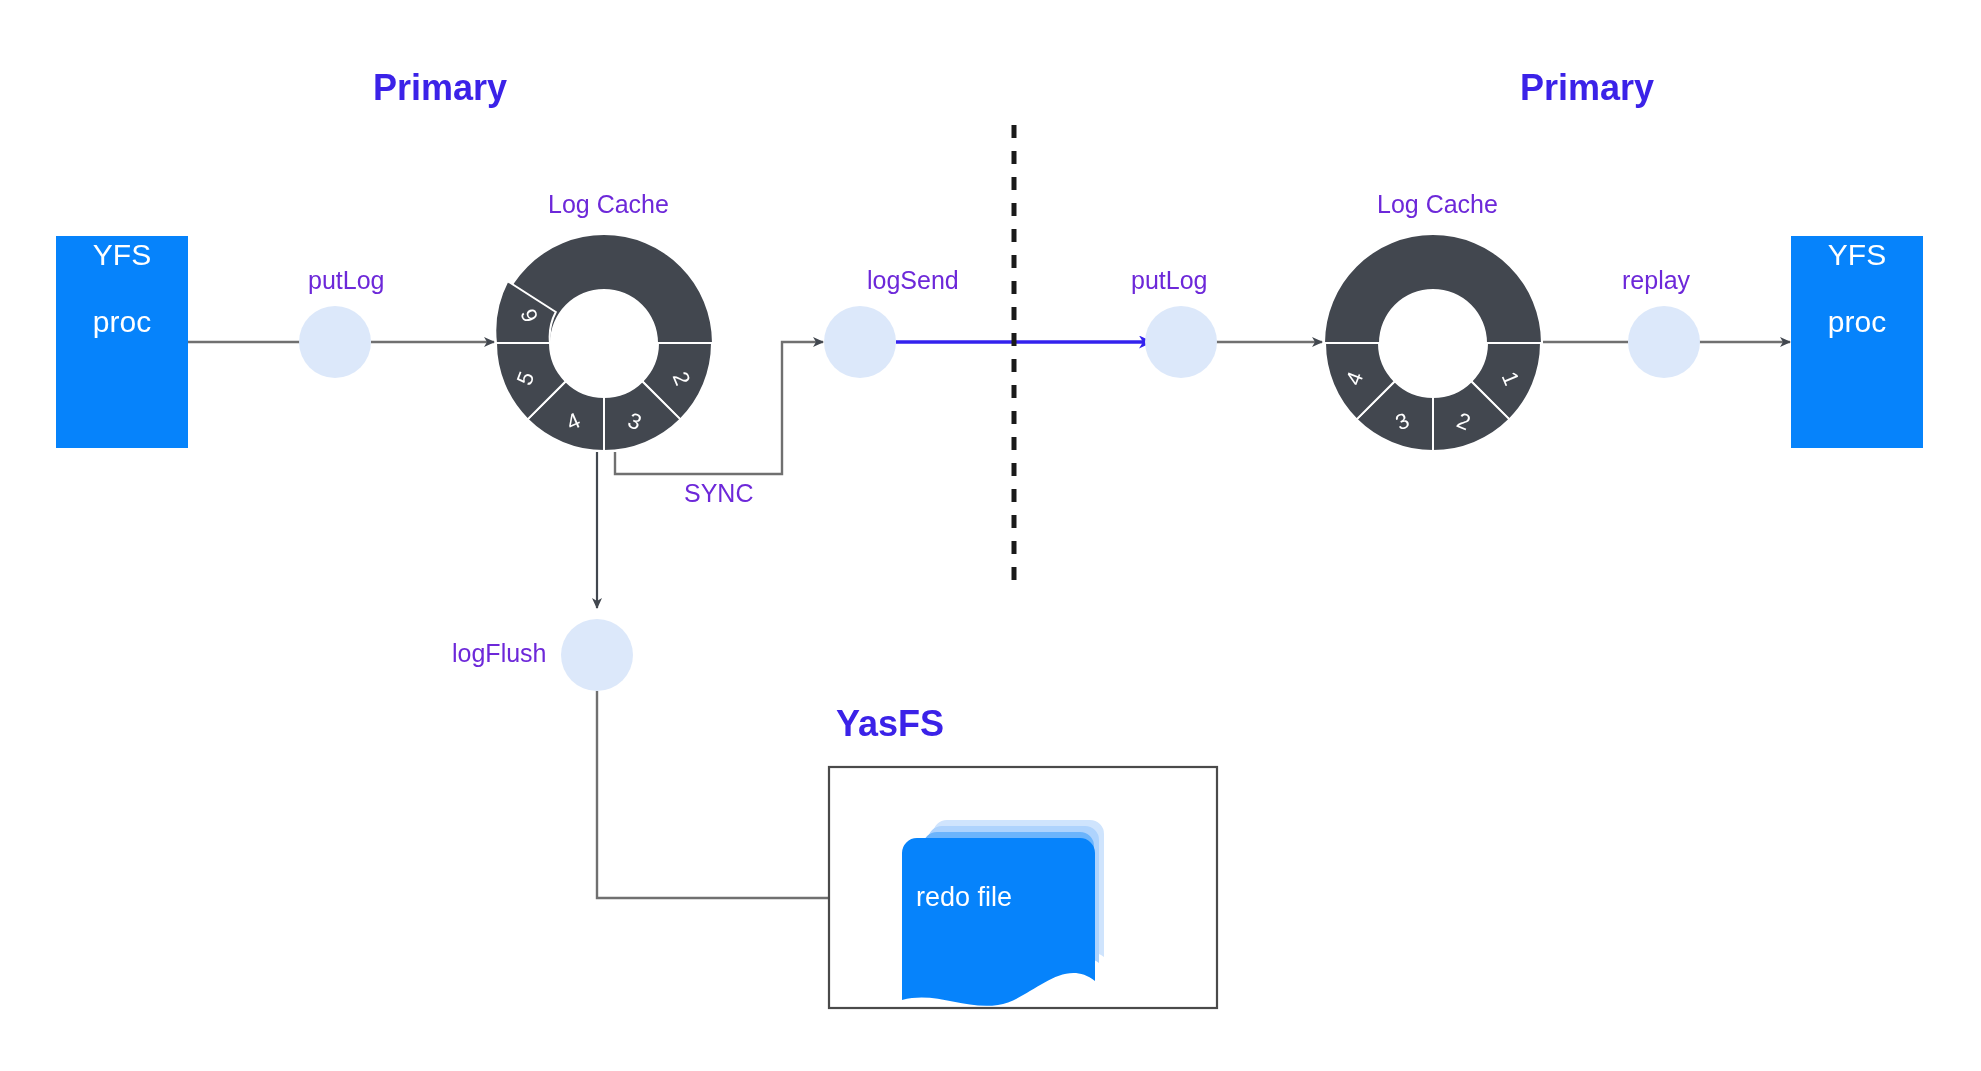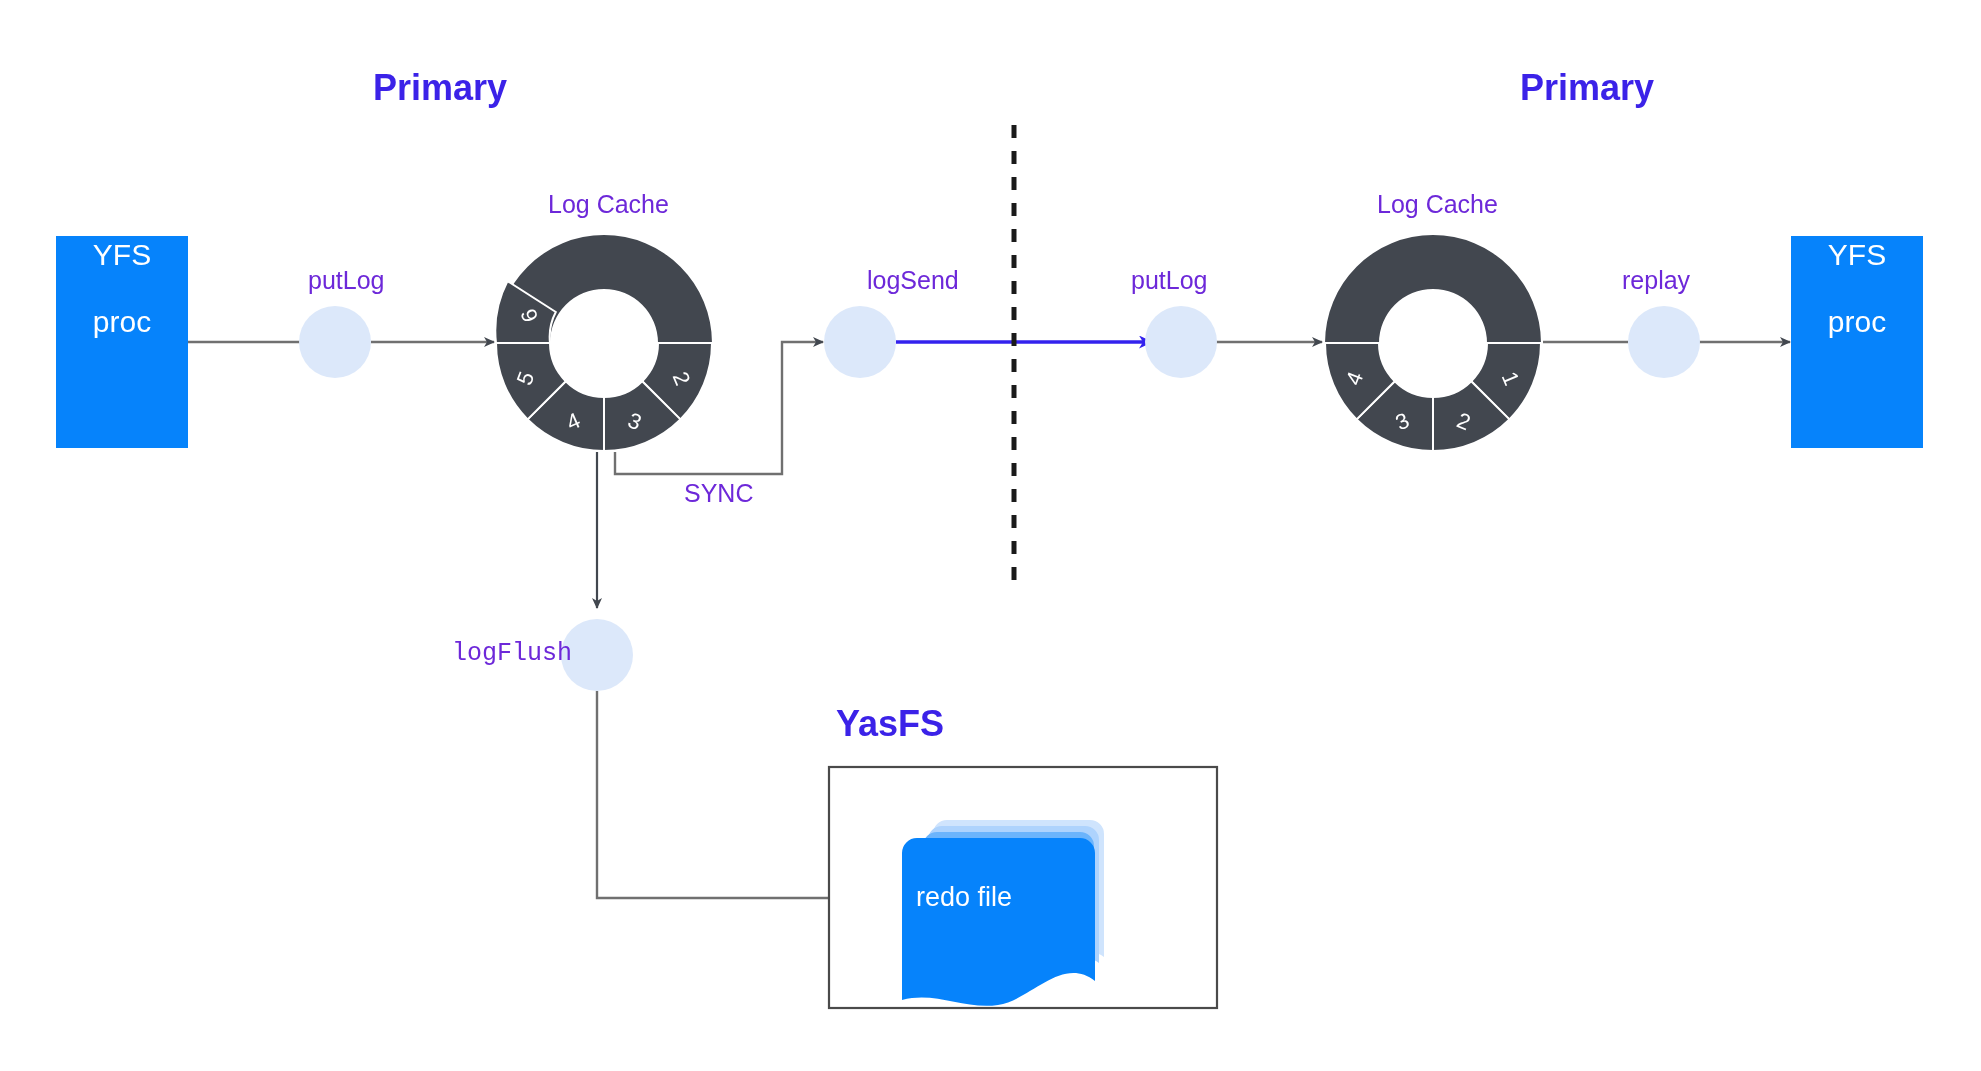--- a/index.html
+++ b/index.html
@@ -180,21 +180,21 @@
   </div>
 
   <div class="lbl" style="left:308px; top:268px;text-align:center;">putLog</div>
 
   <div class="lbl" style="left:548px; top:192px;">Log Cache</div>
 
   <div class="lbl" style="left:867px; top:268px;text-align:right;">logSend</div>
 
   <div class="lbl" style="left:684px; top:449px;margin-top:32px;">SYNC</div>
 
-  <div class="lbl" style="left:452px; top:641px;font-family:Liberation Mono, monospace;">logFlush</div>
+  <div class="lbl" style="left:452px; top:641px;">logFlush</div>
 
   <div class="lbl" style="left:1131px; top:268px;">putLog</div>
 
   <div class="lbl" style="left:1377px; top:192px;">Log Cache</div>
 
   <div class="lbl" style="left:1622px; top:268px;text-align:right;">replay</div>
 
   <div class="procbox" style="left:1791px; top:236px; width:132px; height:212px;">
     <span>YFS</span>
     <span>proc</span>

